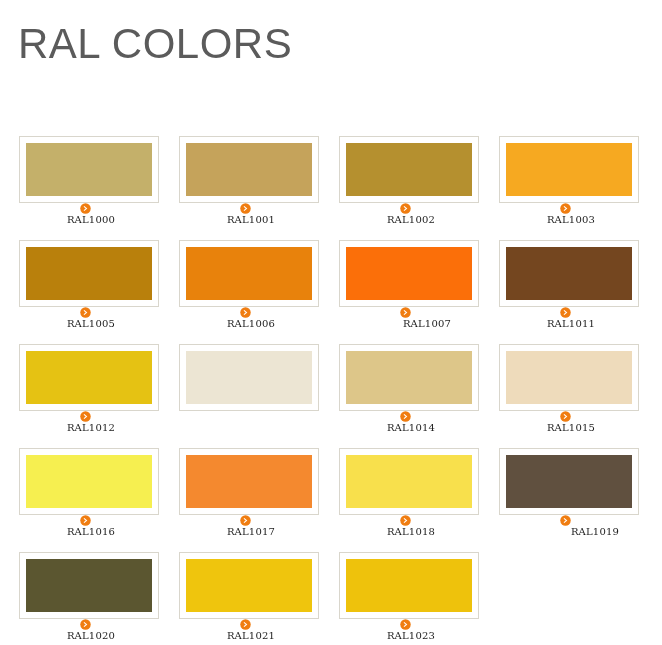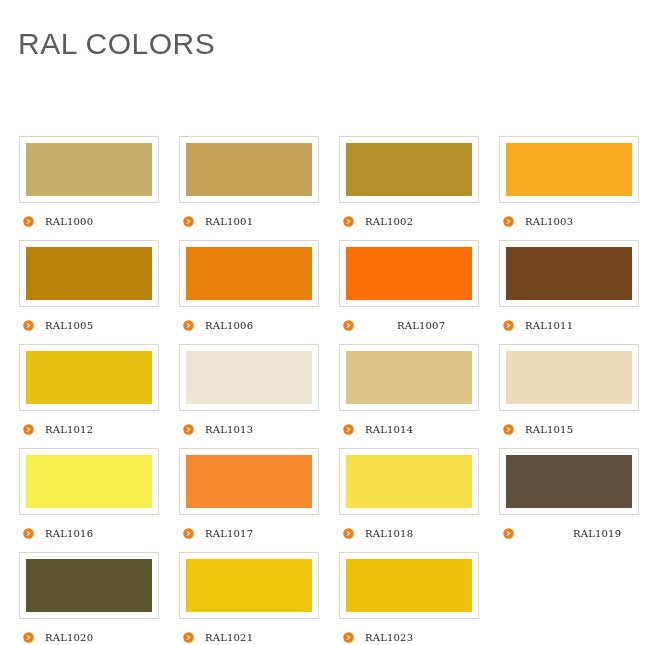--- a/index.html
+++ b/index.html
@@ -22,21 +22,21 @@
     background: #ffffff;
   }
 
   
   .page-title {
     position: absolute;
     left: 18px;
     top: 14px;
     margin: 0;
     font-family: "Liberation Sans", sans-serif;
-    font-size: 30px;
+    font-size: 42px;
     font-weight: 300;
     letter-spacing: 0.5px;
     color: #5b5b5b;
     line-height: 60px;
     white-space: nowrap;
   }
 
   
   .swatch-grid {
     position: absolute;
@@ -70,20 +70,21 @@
     height: 100%;
     display: block;
   }
 
   
   .swatch-label-row {
     display: flex;
     align-items: center;
     height: 37px;
     padding-left: 4px;
+    flex-direction: column;
   }
 
   .arrow-icon {
     flex: 0 0 auto;
     width: 11px;
     height: 11px;
     display: inline-block;
     line-height: 0;
     margin-right: 11px;
   }
@@ -232,29 +233,20 @@
               <path d="M8.6 5.9 L14.6 11 L8.6 16.1 L7.2 14.6 L11.4 11 L7.2 7.4 Z" fill="#ffffff"></path>
             </svg>
           </span>
           <span class="swatch-label" style="color: rgb(28, 28, 28);">RAL1012</span>
         </div>
       </div>
       <div class="swatch-cell">
         <div class="swatch-frame" style="border-color: rgb(217, 214, 204);">
           <span class="swatch-color" style="background: rgb(236, 229, 211);"></span>
         </div>
-        <div class="swatch-label-row">
-          <span class="arrow-icon">
-            <svg viewBox="0 0 22 22" xmlns="http://www.w3.org/2000/svg">
-              <circle cx="11" cy="11" r="10.5" fill="#f07d11"></circle>
-              <path d="M8.6 5.9 L14.6 11 L8.6 16.1 L7.2 14.6 L11.4 11 L7.2 7.4 Z" fill="#ffffff"></path>
-            </svg>
-          </span>
-          <span class="swatch-label" style="color: rgb(28, 28, 28);">RAL1013</span>
-        </div>
       </div>
       <div class="swatch-cell">
         <div class="swatch-frame" style="border-color: rgb(217, 214, 204);">
           <span class="swatch-color" style="background: rgb(221, 198, 137);"></span>
         </div>
         <div class="swatch-label-row">
           <span class="arrow-icon">
             <svg viewBox="0 0 22 22" xmlns="http://www.w3.org/2000/svg">
               <circle cx="11" cy="11" r="10.5" fill="#f07d11"></circle>
               <path d="M8.6 5.9 L14.6 11 L8.6 16.1 L7.2 14.6 L11.4 11 L7.2 7.4 Z" fill="#ffffff"></path>

